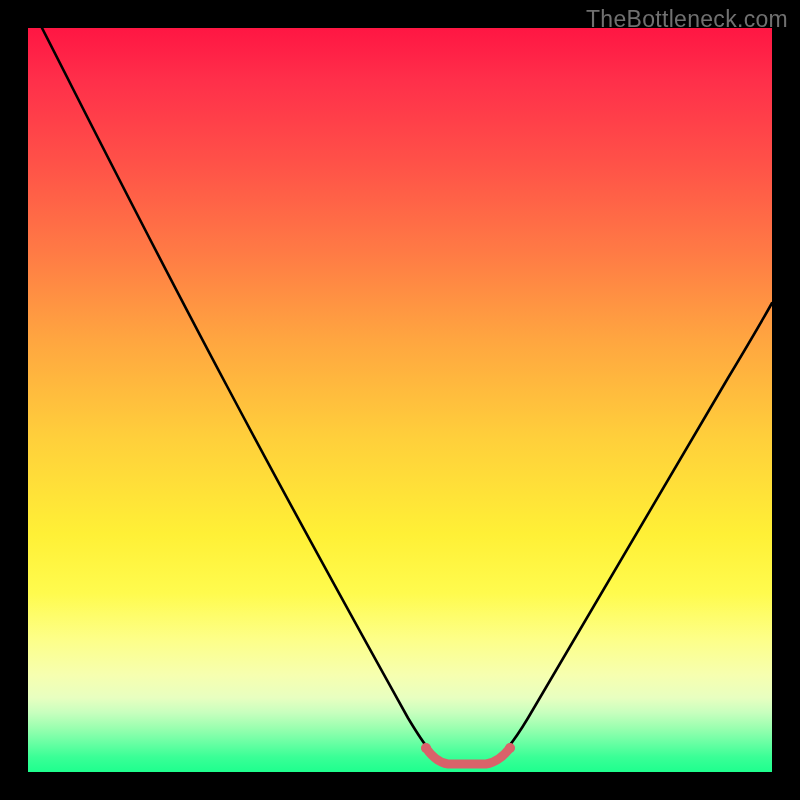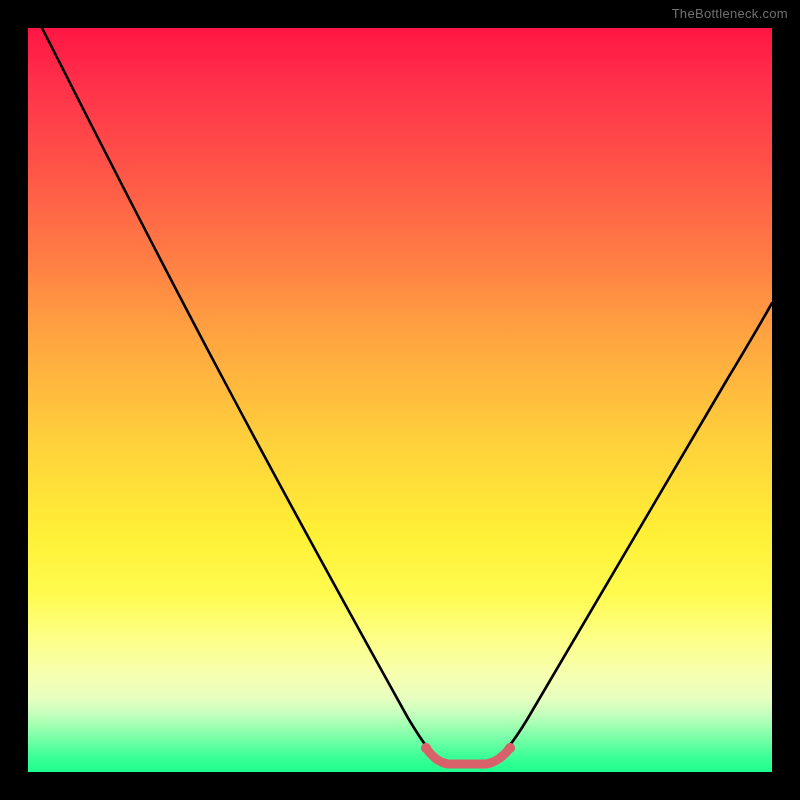--- a/index.html
+++ b/index.html
@@ -15,21 +15,21 @@
     position: relative;
     width: 800px;
     height: 800px;
     background: #000;
   }
   .watermark {
     position: absolute;
     top: 6px;
     right: 12px;
     color: #707070;
-    font-size: 13px;
+    font-size: 23px;
     font-weight: 500;
     letter-spacing: 0.3px;
     z-index: 20;
   }
   .plot-area {
     position: absolute;
     left: 28px;
     top: 28px;
     width: 744px;
     height: 744px;

